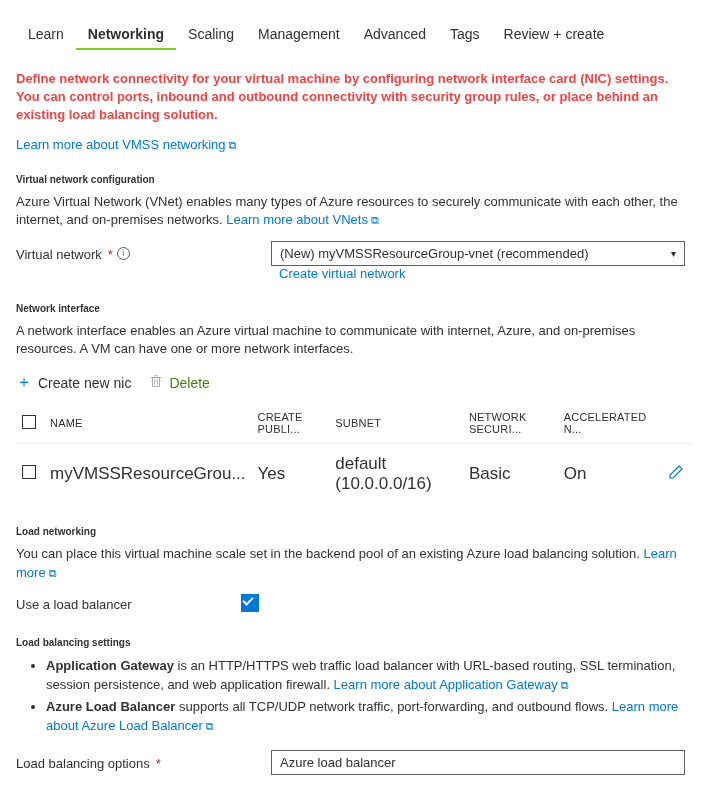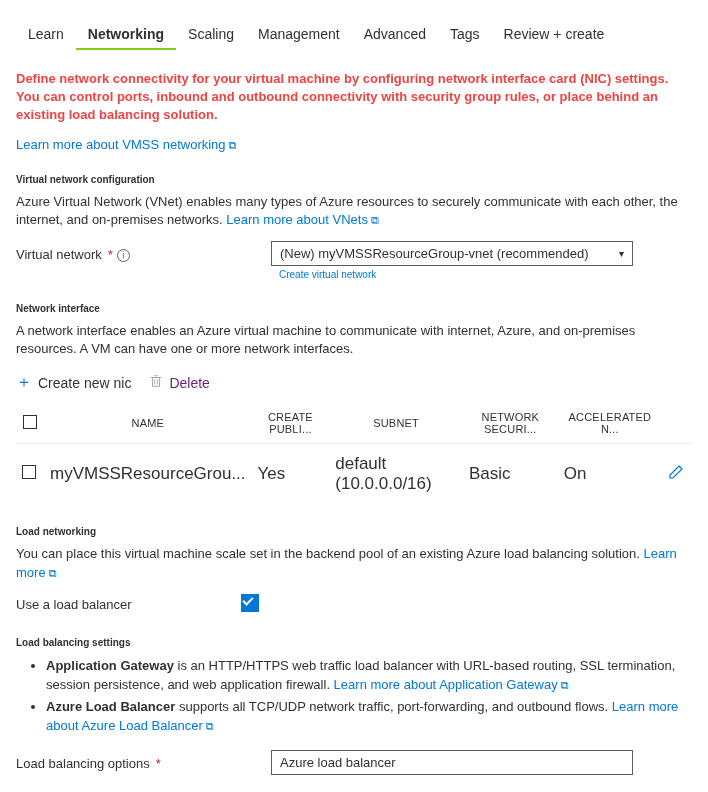--- a/index.html
+++ b/index.html
@@ -13,38 +13,38 @@
   }
   .tabs { display: flex; gap: 0; border-bottom: none; padding-top: 20px; margin-bottom: 20px; }
   .tab { padding: 6px 12px; cursor: pointer; color: #323130; font-size: 14px; }
   .tab.active { font-weight: 600; border-bottom: 2px solid #84cc16; }
   .intro { color: #ef4444; line-height: 1.4; margin-bottom: 12px; font-weight: bold; }
   .link { color: #0078d4; text-decoration: none; cursor: pointer; }
   .link .ext-icon { margin-left: 3px; font-size: 11px; vertical-align: 0; }
   h3 { font-size: 10px; font-weight: 600; margin-top: 22px; margin-bottom: 8px; }
   .section-desc { color: #323130; line-height: 1.4; margin-bottom: 12px; }
   .field-row { display: flex; align-items: flex-start; margin-bottom: 8px; }
-  .field-label { width: 255px; min-width: 255px; padding-top: 6px; display: flex; align-items: flex-end; gap: 4px; }
+  .field-label { width: 255px; min-width: 255px; padding-top: 6px; display: flex; align-items: flex-start; gap: 4px; }
   .field-control { flex: 1; }
   .req { color: #a4262c; margin-left: 2px; }
   .info-icon { display:inline-flex; width:13px; height:13px; border:1px solid #605e5c; border-radius:50%; align-items:center; justify-content:center; font-size:9px; color:#605e5c; cursor: default;}
   .select {
     display: flex; justify-content: space-between; align-items: center;
-    border: 1px solid #605e5c; padding: 4px 8px; width: 362px; cursor: pointer;
+    border: 1px solid #605e5c; padding: 4px 8px; width: 414px; cursor: pointer;
     font-size: 13px; background: #fff;
   }
   .chev { font-size: 10px; color: #323130; }
-  .sublink { color: #0078d4; font-size: 10px; margin-top: 0; display: inline-block; cursor: pointer; margin-left: 8px;}
+  .sublink { color: #0078d4; font-size: 13px; margin-top: 0; display: inline-block; cursor: pointer; margin-left: 8px;}
   .toolbar { display: flex; gap: 18px; margin-top: 14px; margin-bottom: 10px; }
   .tool-btn { display: flex; align-items: center; gap: 6px; cursor: pointer; color: #323130; font-size: 14px;}
-  .tool-btn.disabled { color: #701a75; cursor: default; }
+  .tool-btn.disabled { color: #4d7c0f; cursor: default; }
   .plus-icon { color: #0078d4; font-size: 16px; font-weight: 400; }
   .trash-icon svg { width: 14px; height: 14px; }
   table { width: 100%; border-collapse: collapse; font-size: 12px; }
-  th { text-align: center; font-weight: 400; color: #323130; padding: 8px 6px; font-size: 11px; text-transform: uppercase; letter-spacing: 0.2px;}
+  th { text-align: left; font-weight: 400; color: #323130; padding: 8px 6px; font-size: 11px; text-transform: uppercase; letter-spacing: 0.2px;}
   td { padding: 10px 6px; color: #323130; font-size: 17px;}
   .cb { width: 14px; height: 14px; border: 1px solid #323130; display: inline-block; cursor: pointer; }
   .cb.checked { background: #0078d4; border-color: #0078d4; position: relative; }
   .cb.checked::after { content:""; position:absolute; left:3px; top:0px; width:4px; height:8px; border:solid #fff; border-width:0 2px 2px 0; transform: rotate(45deg);}
   .edit-icon svg { width: 16px; height: 16px; }
   ul.bullets { list-style: disc; padding-left: 30px; line-height: 1.5; margin-bottom: 14px; }
   ul.bullets li { margin-bottom: 2px; }
   .bold { font-weight: 600; margin-top: 16px; }
   tbody tr { border-top: 1px solid #ededed; }
 </style>

